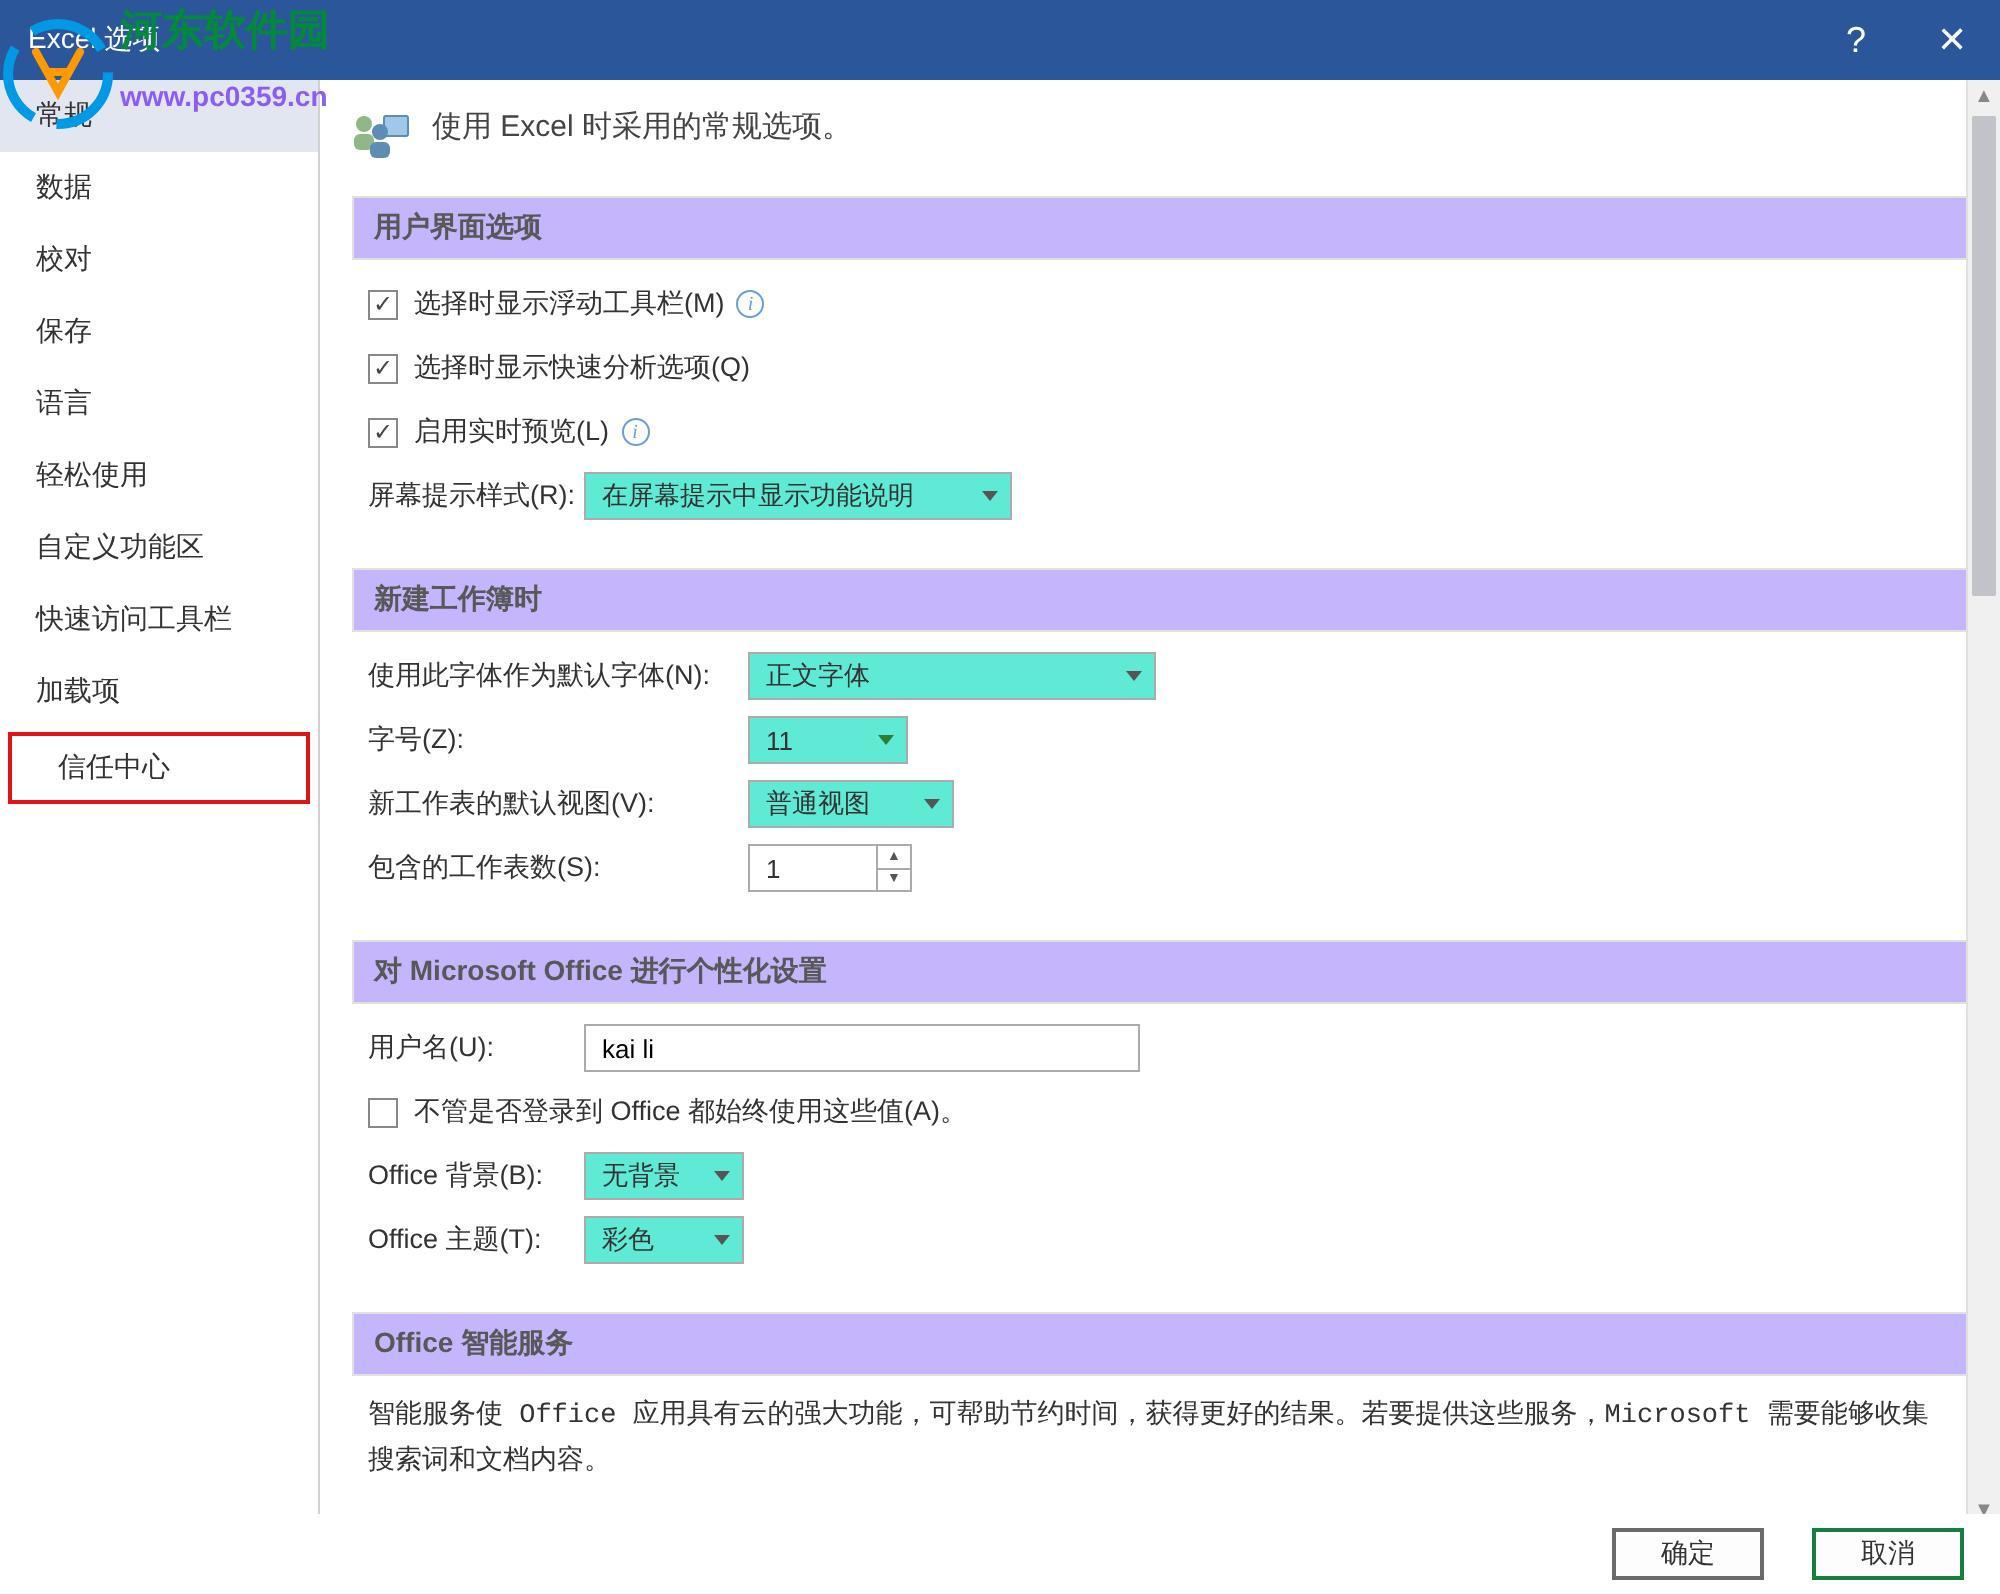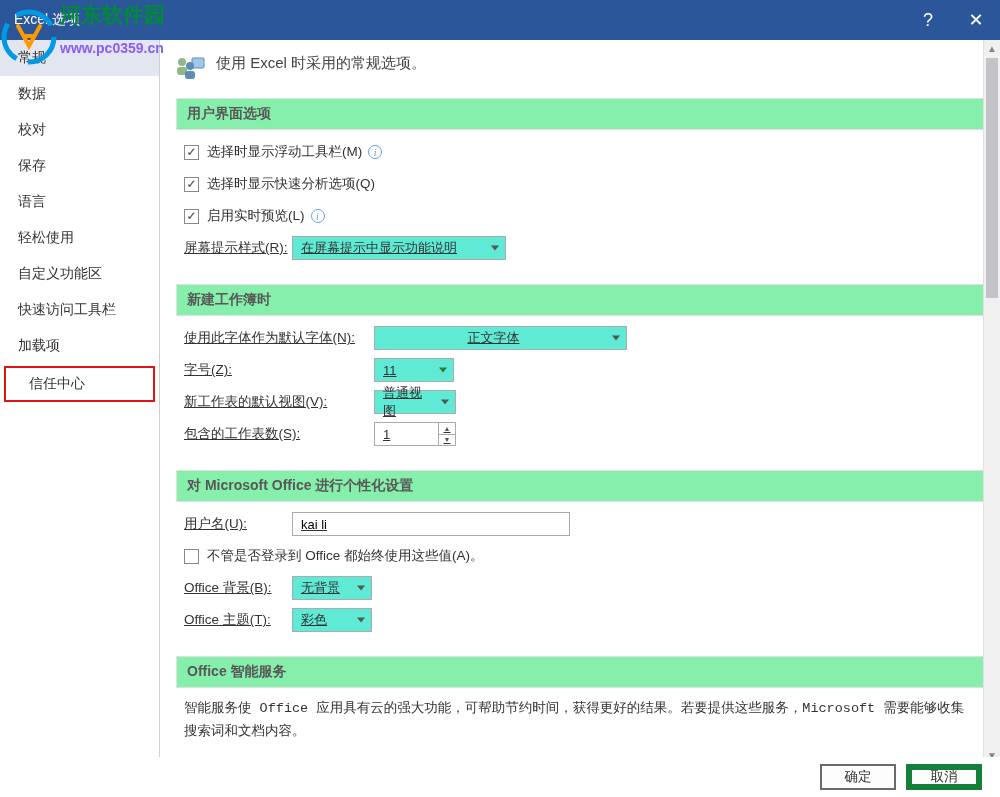--- a/index.html
+++ b/index.html
@@ -20,53 +20,53 @@
 .scrollbar { position: absolute; right: 0; top: 0; bottom: 0; width: 17px; background: #f0f0f0; border-left: 1px solid #e0e0e0; }
 .scrollbar .thumb { position: absolute; top: 18px; left: 2px; right: 2px; height: 240px; background: #c2c3c9; border-radius: 1px; }
 .scrollbar .arr { position: absolute; left: 0; right: 0; height: 17px; display: flex; align-items: center; justify-content: center; color: #888; font-size: 10px; }
 .scrollbar .arr.up { top: 0; }
 .scrollbar .arr.down { bottom: 0; }
 
 .header-line { display: flex; align-items: flex-start; margin-bottom: 18px; }
 .header-icon { width: 30px; height: 26px; margin-right: 10px; }
 .header-text { font-size: 15px; color: #444; }
 
-.section-head { background: #86efac; border: 1px solid #e0e0e0; padding: 6px 10px; font-weight: bold; font-size: 14px; color: #585858; margin-bottom: 10px; }
+.section-head { background: #c4b5fd; border: 1px solid #e0e0e0; padding: 6px 10px; font-weight: bold; font-size: 14px; color: #585858; margin-bottom: 10px; }
 .section-body { padding: 0 8px 16px 8px; }
 
 .row { display: flex; align-items: center; margin-bottom: 8px; min-height: 24px; }
 .row .chk { width: 15px; height: 15px; border: 1px solid #888; margin-right: 8px; display: inline-flex; align-items: center; justify-content: center; background: #fff; }
 .row .chk.checked::after { content: "✓"; color: #444; font-size: 12px; line-height: 1; }
 .row label { font-size: 13.5px; color: #333; }
 .info-icon { width: 14px; height: 14px; border-radius: 50%; border: 1px solid #6a9edb; color: #6a9edb; font-size: 10px; display: inline-flex; align-items: center; justify-content: center; margin-left: 6px; font-style: italic; font-family: serif; }
 
-.form-row { display: flex; align-items: center; margin-bottom: 8px; text-decoration: underline; }
+.form-row { display: flex; align-items: center; margin-bottom: 8px; }
 .form-row .lbl { width: 190px; font-size: 13.5px; color: #333; }
 .form-row .lbl.short { width: 108px; }
 
 .dropdown { border: 1px solid #ababab; background: #5eead4; height: 24px; display: flex; align-items: center; padding: 0 22px 0 8px; position: relative; font-size: 13px; min-width: 80px; }
 .dropdown::after { content: ""; position: absolute; right: 6px; top: 50%; transform: translateY(-50%); border-left: 4px solid transparent; border-right: 4px solid transparent; border-top: 5px solid #555; }
 .dropdown.wide { width: 214px; }
-.dropdown.med { width: 253px; justify-content: center; }
-.dropdown.sm { width: 82px; }
+.dropdown.med { width: 204px; }
+.dropdown.sm { width: 103px; }
 .dropdown.green::after { border-top-color: #2e7d32; }
 .dropdown.green { padding-right: 10px; }
 
 .textbox { border: 1px solid #ababab; height: 24px; padding: 0 8px; font-size: 13px; width: 278px; }
 
 .spinner { border: 1px solid #ababab; height: 24px; display: flex; align-items: center; width: 82px; position: relative; }
 .spinner .val { flex: 1; padding: 0 8px; font-size: 13px; }
 .spinner .btns { width: 17px; border-left: 1px solid #ababab; height: 100%; display: flex; flex-direction: column; }
 .spinner .btns div { flex: 1; display: flex; align-items: center; justify-content: center; font-size: 7px; color: #555; }
 .spinner .btns div:first-child { border-bottom: 1px solid #ababab; }
 
 .desc-text { font-size: 13.5px; color: #333; line-height: 1.7; margin-bottom: 10px; font-family: Liberation Mono, monospace; }
 
-.footer { position: absolute; bottom: 0; left: 0; right: 0; height: 40px; display: flex; justify-content: flex-end; align-items: center; padding-right: 18px; gap: 10px; background: #fff; }
-.footer .btn { width: 76px; height: 26px; border: 6px solid #15803d; display: flex; align-items: center; justify-content: center; font-size: 13.5px; background: #fdfdfd; }
+.footer { position: absolute; bottom: 0; left: 0; right: 0; height: 40px; display: flex; justify-content: flex-end; align-items: center; padding-right: 18px; gap: 24px; background: #fff; }
+.footer .btn { width: 76px; height: 26px; border: 2px solid #15803d; display: flex; align-items: center; justify-content: center; font-size: 13.5px; background: #fdfdfd; }
 .footer .btn.primary { border: 2px solid #6a6a6a; }
 
 .watermark { position: absolute; top: 0; left: 0; z-index: 100; pointer-events: none; }
 .watermark .logo { position: absolute; top: 8px; left: 0px; }
 .watermark .text1 { position: absolute; top: 1px; left: 60px; color: #008a3a; font-size: 21px; font-weight: bold; white-space: nowrap; }
 .watermark .text2 { position: absolute; top: 40px; left: 60px; color: #8b5cf6; font-size: 14px; font-weight: bold; }
 </style>
 </head>
 <body>
 

